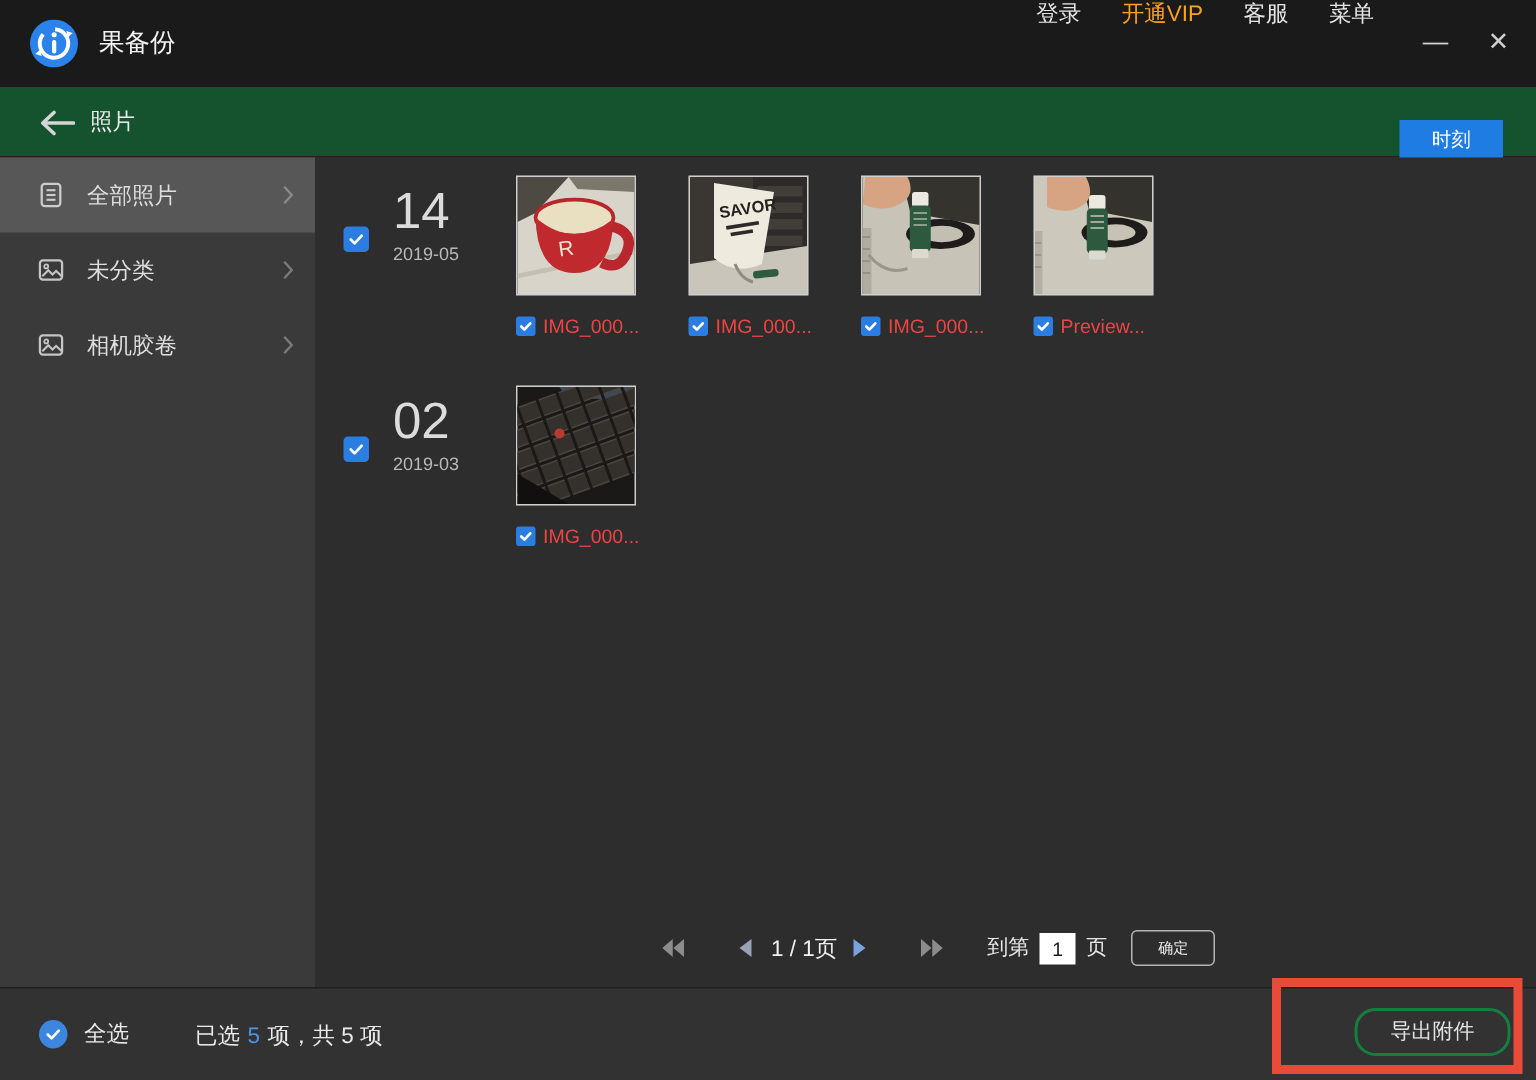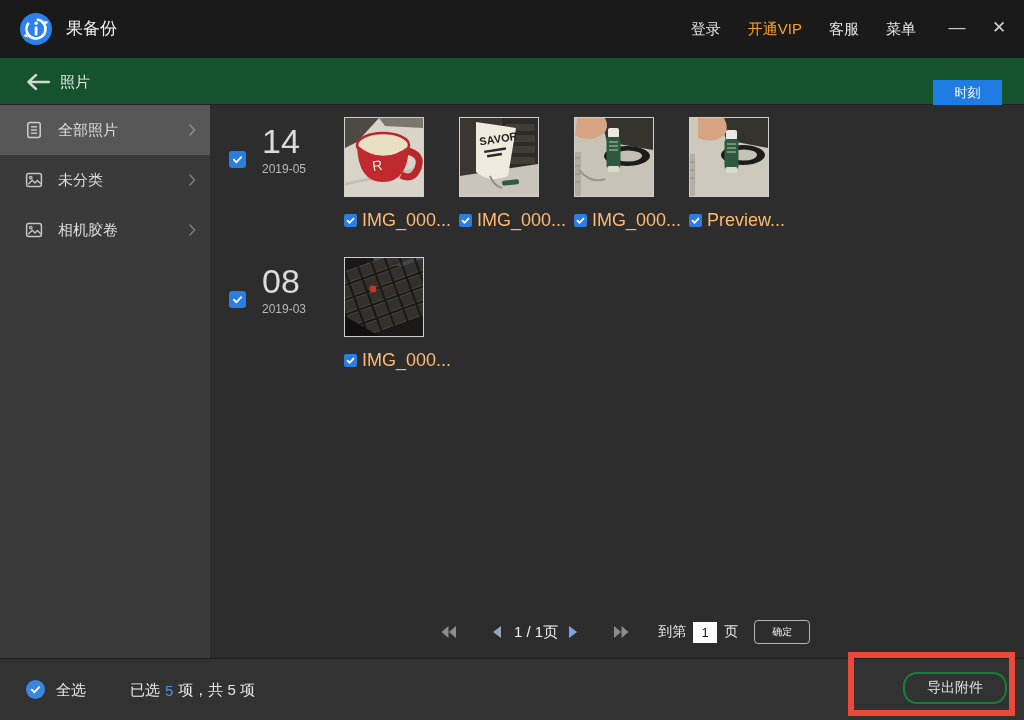--- a/index.html
+++ b/index.html
@@ -4,21 +4,21 @@
 <style>
   * { margin:0; padding:0; box-sizing:border-box; }
   html,body { width:1024px; height:720px; background:#2d2d2d; }
   body { font-family:"Liberation Sans", sans-serif; }
   .app { position:relative; width:1024px; height:720px; overflow:hidden; background:#2d2d2d; }
 
   
   .header { position:absolute; left:0; top:0; width:1024px; height:58px; background:#1a1a1a; }
   .logo { position:absolute; left:20px; top:13px; width:32px; height:32px; }
   .app-title { position:absolute; left:66px; top:0; height:58px; line-height:58px; font-size:17px; color:#f2f2f2; }
-  .header-menu { position:absolute; right:108px; top:0; height:58px; display:flex; align-items:center; gap:27px; }
+  .header-menu { position:absolute; right:108px; top:0; height:58px; display:flex; gap:27px; }
   .header-menu .mi { font-size:15px; color:#e4e4e4; cursor:pointer; }
   .header-menu .mi.vip { color:#ffa21a; }
   .win-btn { position:absolute; top:0; height:58px; width:30px; text-align:center; line-height:56px; color:#cfcfcf; font-size:17px; cursor:pointer; }
   .win-min { right:52px; }
   .win-close { right:10px; }
 
   
   .subheader { position:absolute; left:0; top:58px; width:1024px; height:47px; background:#14532d; border-bottom:1px solid #232323; }
   .back-btn { position:absolute; left:26px; top:15px; width:24px; height:18px; cursor:pointer; }
   .page-title { position:absolute; left:60px; top:0; height:47px; line-height:47px; font-size:15px; color:#eaeaea; }
@@ -40,21 +40,21 @@
   .group { position:absolute; left:210px; width:814px; height:140px; }
   .g1 { top:117px;text-align:right; } .g2 { top:257px; }
   .grp-check { position:absolute; left:19px; top:34px; }
   .day { position:absolute; left:52px; top:5px; font-size:34px; color:#dcdcdc; }
   .gdate { position:absolute; left:52px; top:45px; font-size:12px; color:#b9b9b9; }
   .photo-cell { position:absolute; top:0; width:80px; }
   .pc0 { left:134px; } .pc1 { left:249px; } .pc2 { left:364px; } .pc3 { left:479px; }
   .thumb { width:80px; height:80px; border:1px solid #cfcfcf; background:#444; cursor:pointer; display:block; }
   .thumb svg { display:block; }
   .pl-row { margin-top:13px; display:flex; align-items:center; gap:5px; }
-  .pl-name { font-size:18px; color:#fdba74; white-space:nowrap; }
+  .pl-name { font-size:13px; color:#ef4444; white-space:nowrap; }
 
   
   .cb { width:17px; height:17px; border-radius:3px; background:#2b7de1; display:flex; align-items:center; justify-content:center; cursor:pointer; }
   .cb.small { width:13px; height:13px; border-radius:2px; flex:0 0 13px; }
   .cb-circle { width:19px; height:19px; border-radius:50%; background:#3c86e0; display:flex; align-items:center; justify-content:center; cursor:pointer; }
 
   
   .pagination { position:absolute; left:440px; top:618px; height:28px; display:flex; align-items:center; }
   .pg-btn { cursor:pointer; display:flex; align-items:center; }
   .pg-first { margin-right:34px; }
@@ -285,21 +285,21 @@
       </div>
     </div>
   </div>
 
   <div class="group g2">
     <div class="cb grp-check">
       <svg width="11" height="11" viewBox="0 0 12 12">
           <path d="M2 6.2 L4.8 9 L10 3.4" stroke="#fff" stroke-width="2" fill="none" stroke-linecap="round" stroke-linejoin="round"></path>
         </svg>
     </div>
-    <div class="day">08</div>
+    <div class="day">02</div>
     <div class="gdate">2019-03</div>
 
     <div class="photo-cell pc0">
       <span class="thumb">
         <svg width="78" height="78" viewBox="0 0 78 78">
           <rect width="78" height="78" fill="#1b1917"></rect>
           <polygon points="28,0 78,0 78,9 32,7" fill="#3c4a5c"></polygon>
           <g transform="rotate(-20 39 39)">
             <g fill="#34312d" stroke="#49453f" stroke-width="1">
               <rect x="-15" y="2" width="110" height="11" rx="2"></rect>

